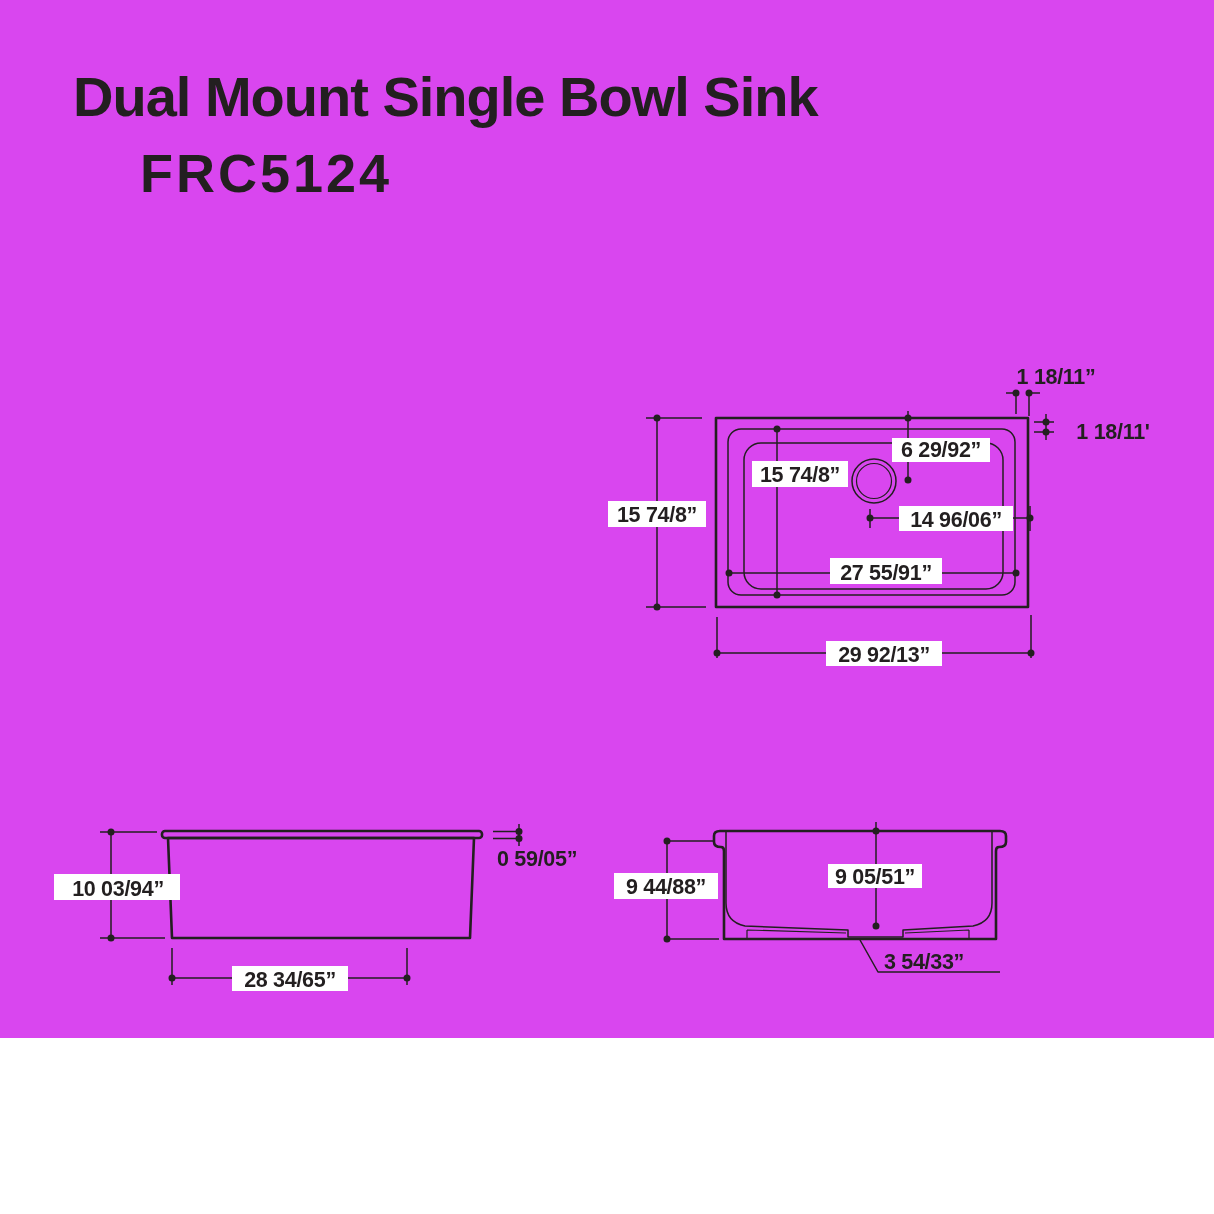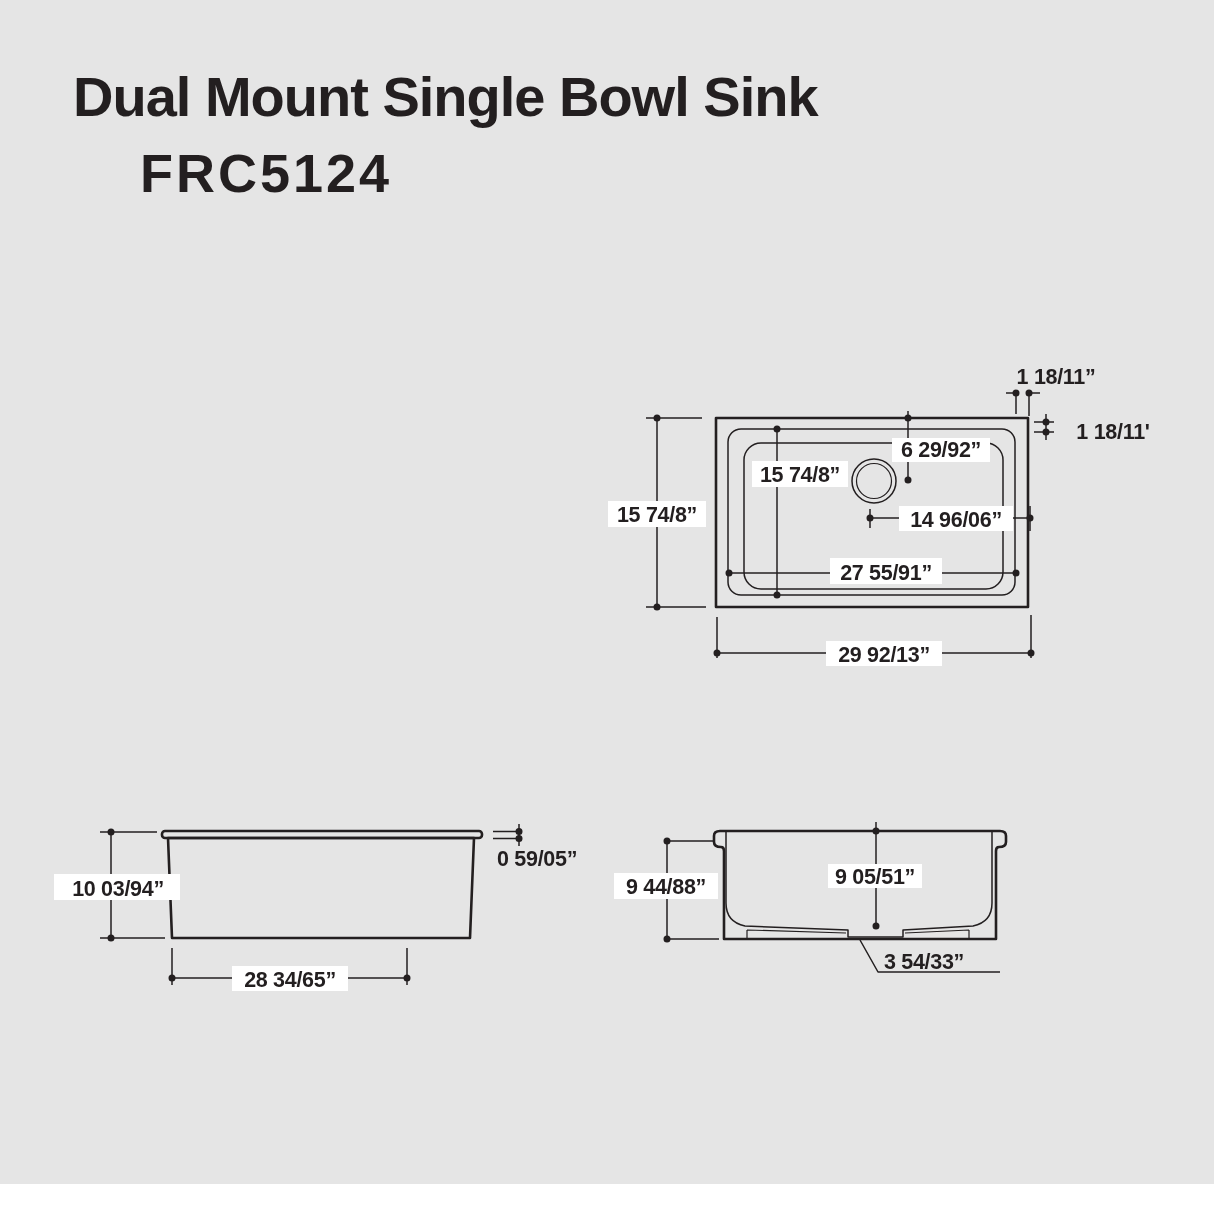--- a/index.html
+++ b/index.html
@@ -1,16 +1,16 @@
 <!DOCTYPE html>
 <html><head>
 <meta charset="utf-8">
 <style>
   html,body{margin:0;padding:0;background:#fff;}
-  .canvas{position:relative;width:1214px;height:1184px;background:#e5e5e5;overflow:hidden;}
+  .canvas{position:relative;width:1214px;height:1038px;background:#d946ef;overflow:hidden;}
   svg{display:block;}
   .ln{stroke:#231f20;stroke-width:1.5;fill:none;stroke-linecap:butt;stroke-linejoin:round;}
   .thick{stroke-width:2.6;}
   .thin{stroke-width:1.2;}
   .dots{stroke:#231f20;stroke-width:7;stroke-linecap:round;fill:none;}
   .lblbg{fill:#ffffff;stroke:none;}
   .lbl{font-family:"Liberation Sans",sans-serif;font-weight:700;font-size:21.5px;fill:#231f20;letter-spacing:-0.3px;}
   .title{font-family:"Liberation Sans",sans-serif;font-weight:700;font-size:56px;fill:#231f20;letter-spacing:-1px;}
   .model{font-family:"Liberation Sans",sans-serif;font-weight:700;font-size:54px;fill:#231f20;letter-spacing:3px;}
 </style>

